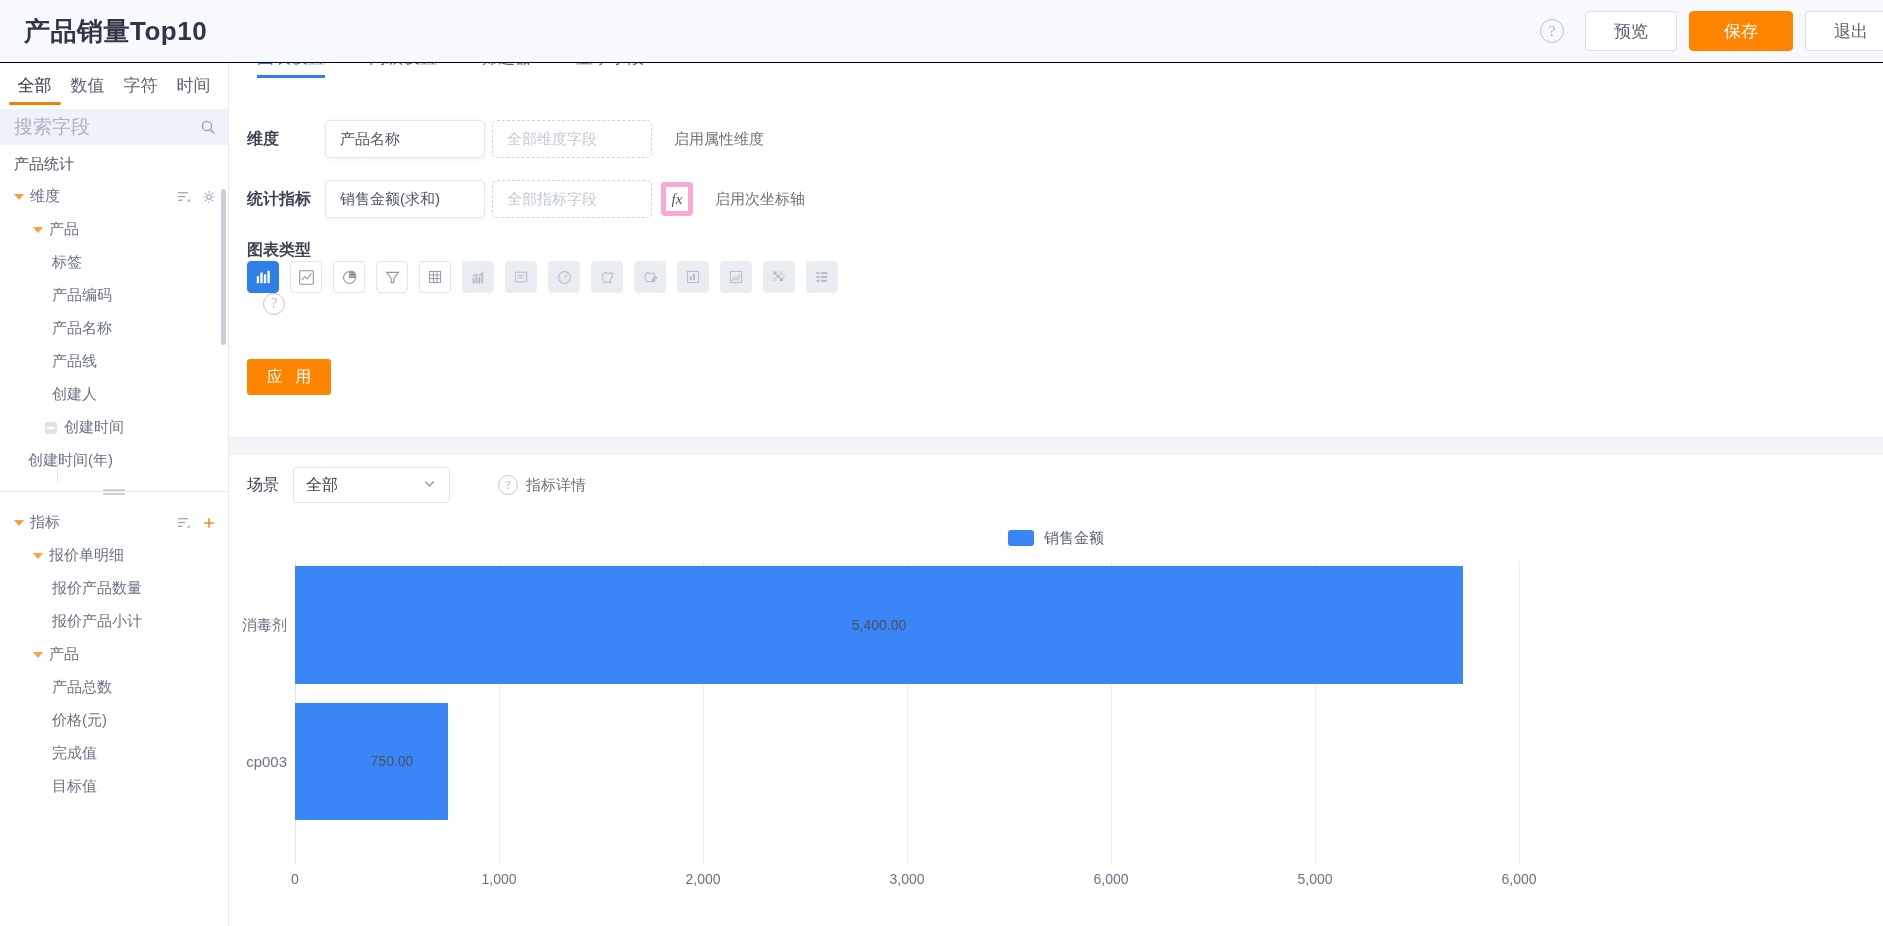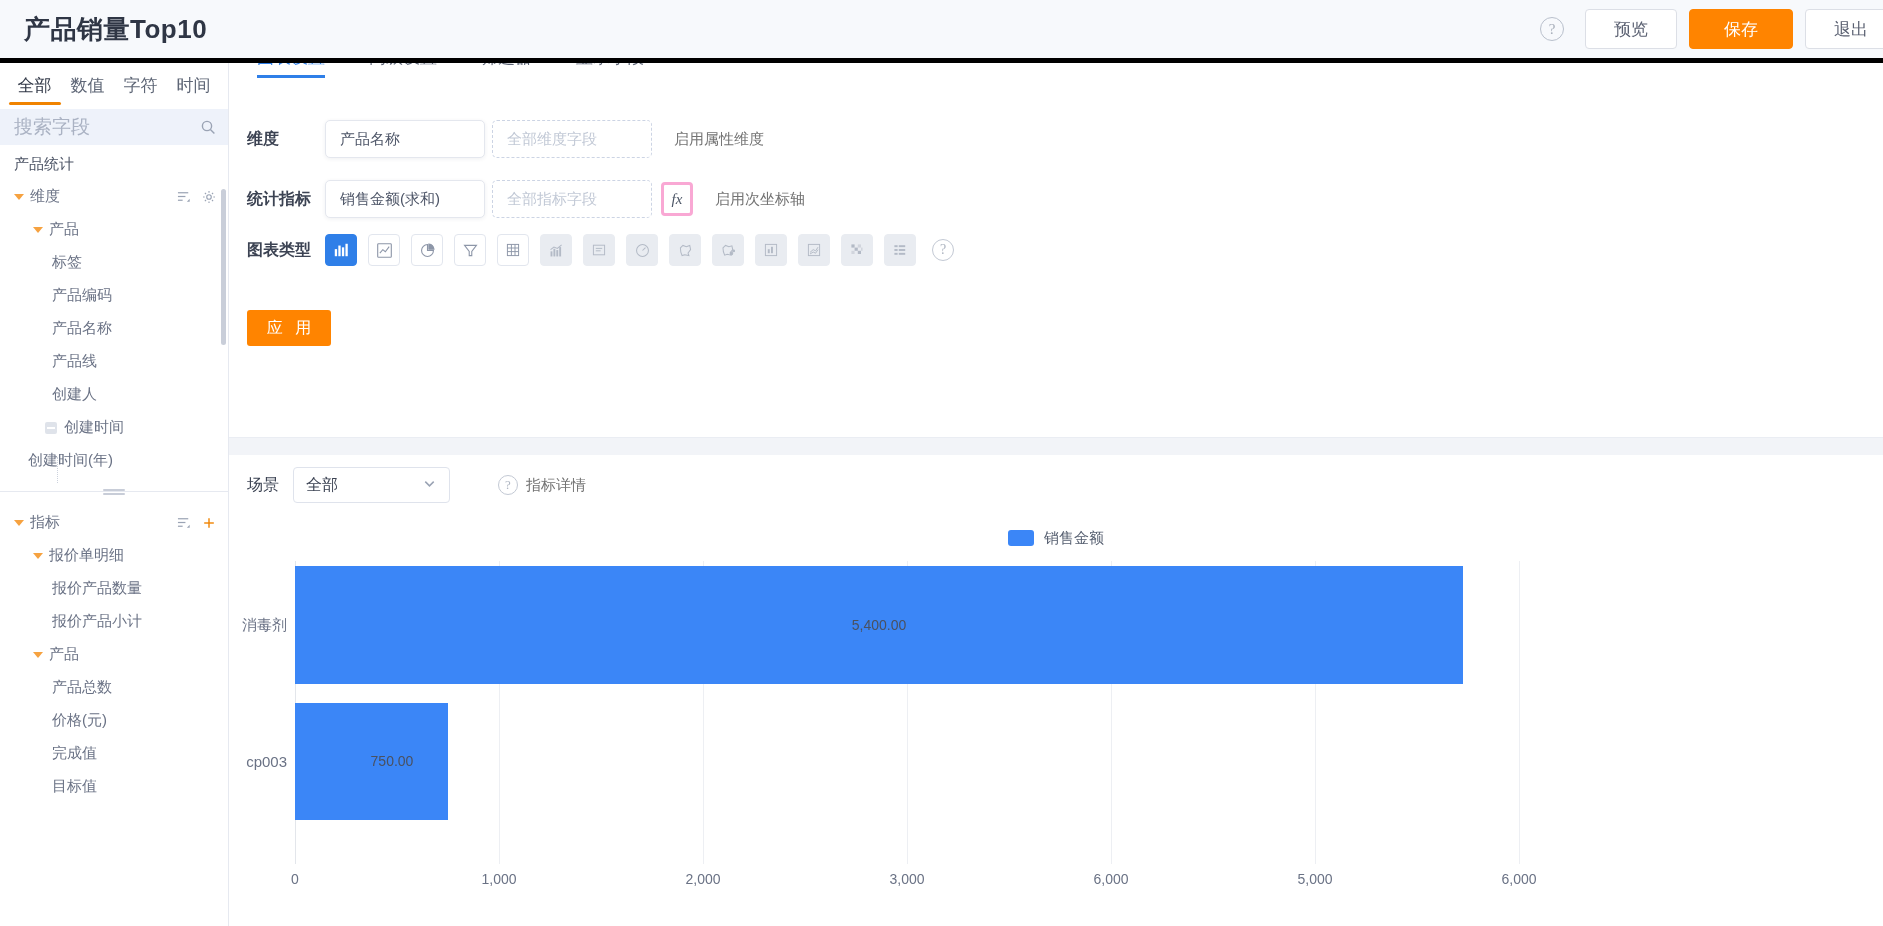--- a/index.html
+++ b/index.html
@@ -11,21 +11,21 @@
     background: #ffffff;
     color: #3c4353;
   }
 
   
   .app-header {
     position: absolute; left: 0; top: 0; width: 1883px; height: 63px;
     background: #f7f9fc;
     display: flex; align-items: center; justify-content: space-between;
     padding: 0 22px 0 24px;
-    border-bottom: 5px solid #000000;
+    border-bottom: 1px solid #000000;
   }
   .app-title {
     font-size: 26px; font-weight: 600; color: #2f3645; letter-spacing: .5px;
   }
   .header-right { display: flex; align-items: center; gap: 12px; }
   .hdr-help {
     width: 24px; height: 24px; border-radius: 50%;
     border: 1.6px solid #b9c0cc; color: #a7aeba;
     display: flex; align-items: center; justify-content: center;
     font-size: 15px; margin-right: 9px; cursor: pointer;
@@ -157,28 +157,28 @@
     display: flex; align-items: center; padding: 0 14px;
     font-size: 15px; color: #4d5567; cursor: pointer;
   }
   .field-dashed {
     width: 160px; height: 38px; border: 1px dashed #ccd4e4; border-radius: 5px;
     display: flex; align-items: center; padding: 0 14px;
     font-size: 15px; color: #c2c9d6; margin-left: 7px; cursor: pointer;
   }
   .link-blue { color: #737373; font-size: 15px; margin-left: 22px; cursor: pointer; }
   .fx-btn {
-    width: 32px; height: 34px; margin-left: 9px; border: 3px solid #f9a8d4;
+    width: 32px; height: 34px; margin-left: 9px; border: 5px solid #f9a8d4;
     border-radius: 4px; display: flex; align-items: center; justify-content: center;
     color: #4b5costume; cursor: pointer; background: #fff;
   }
   .fx-btn { color: #4b5566; font-style: italic; font-size: 15px;
     font-family: "Liberation Serif", serif; }
 
-  .ct-row { display: flex; align-items: center; padding-left: 18px; margin-top: 16px; }
+  .ct-row { display: flex; align-items: flex-start; padding-left: 18px; margin-top: 22px; flex-direction: column; }
   .ct-icons { display: flex; gap: 11px; align-items: center; }
   .ct-icon {
     width: 32px; height: 32px; border-radius: 4px;
     display: flex; align-items: center; justify-content: center;
     cursor: pointer;
   }
   .ct-icon.enabled { background: #fff; border: 1px solid #e2e6ee; color: #8d96a8; }
   .ct-icon.active { background: #2f7fe8; border: 1px solid #2f7fe8; color: #fff; }
   .ct-icon.disabled { background: #e9ecf1; border: 1px solid #e9ecf1; color: #b3bac6; }
   .ct-help {

